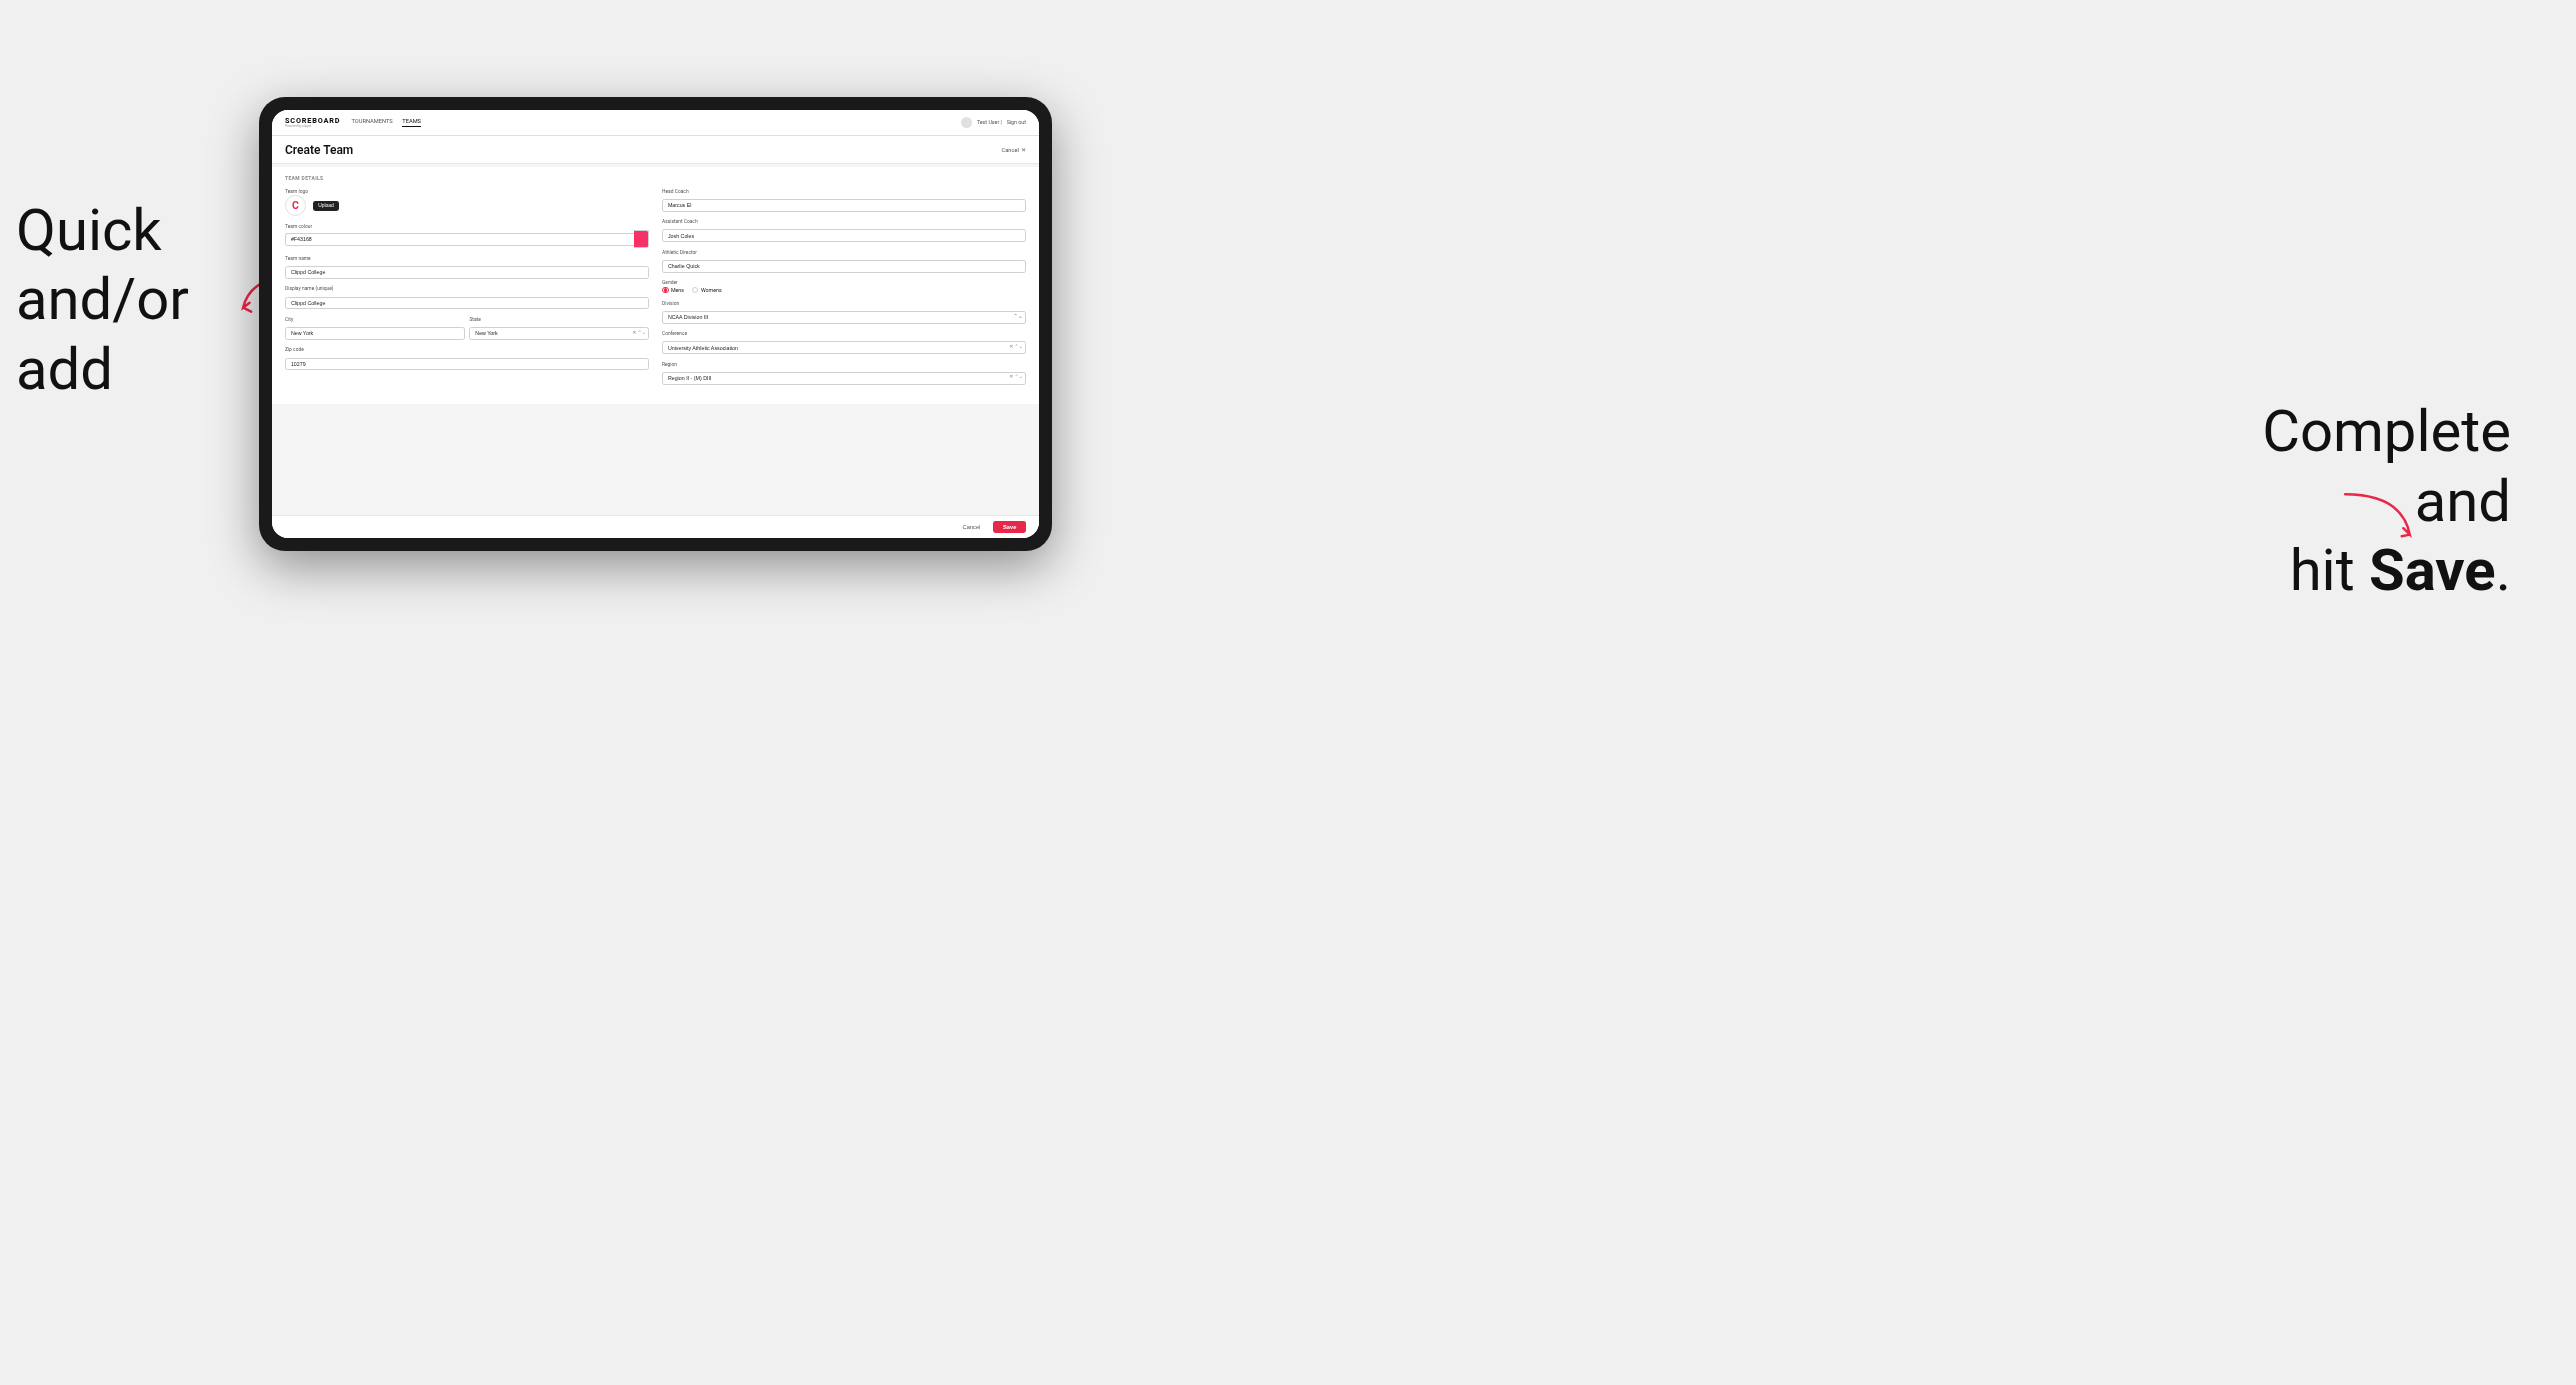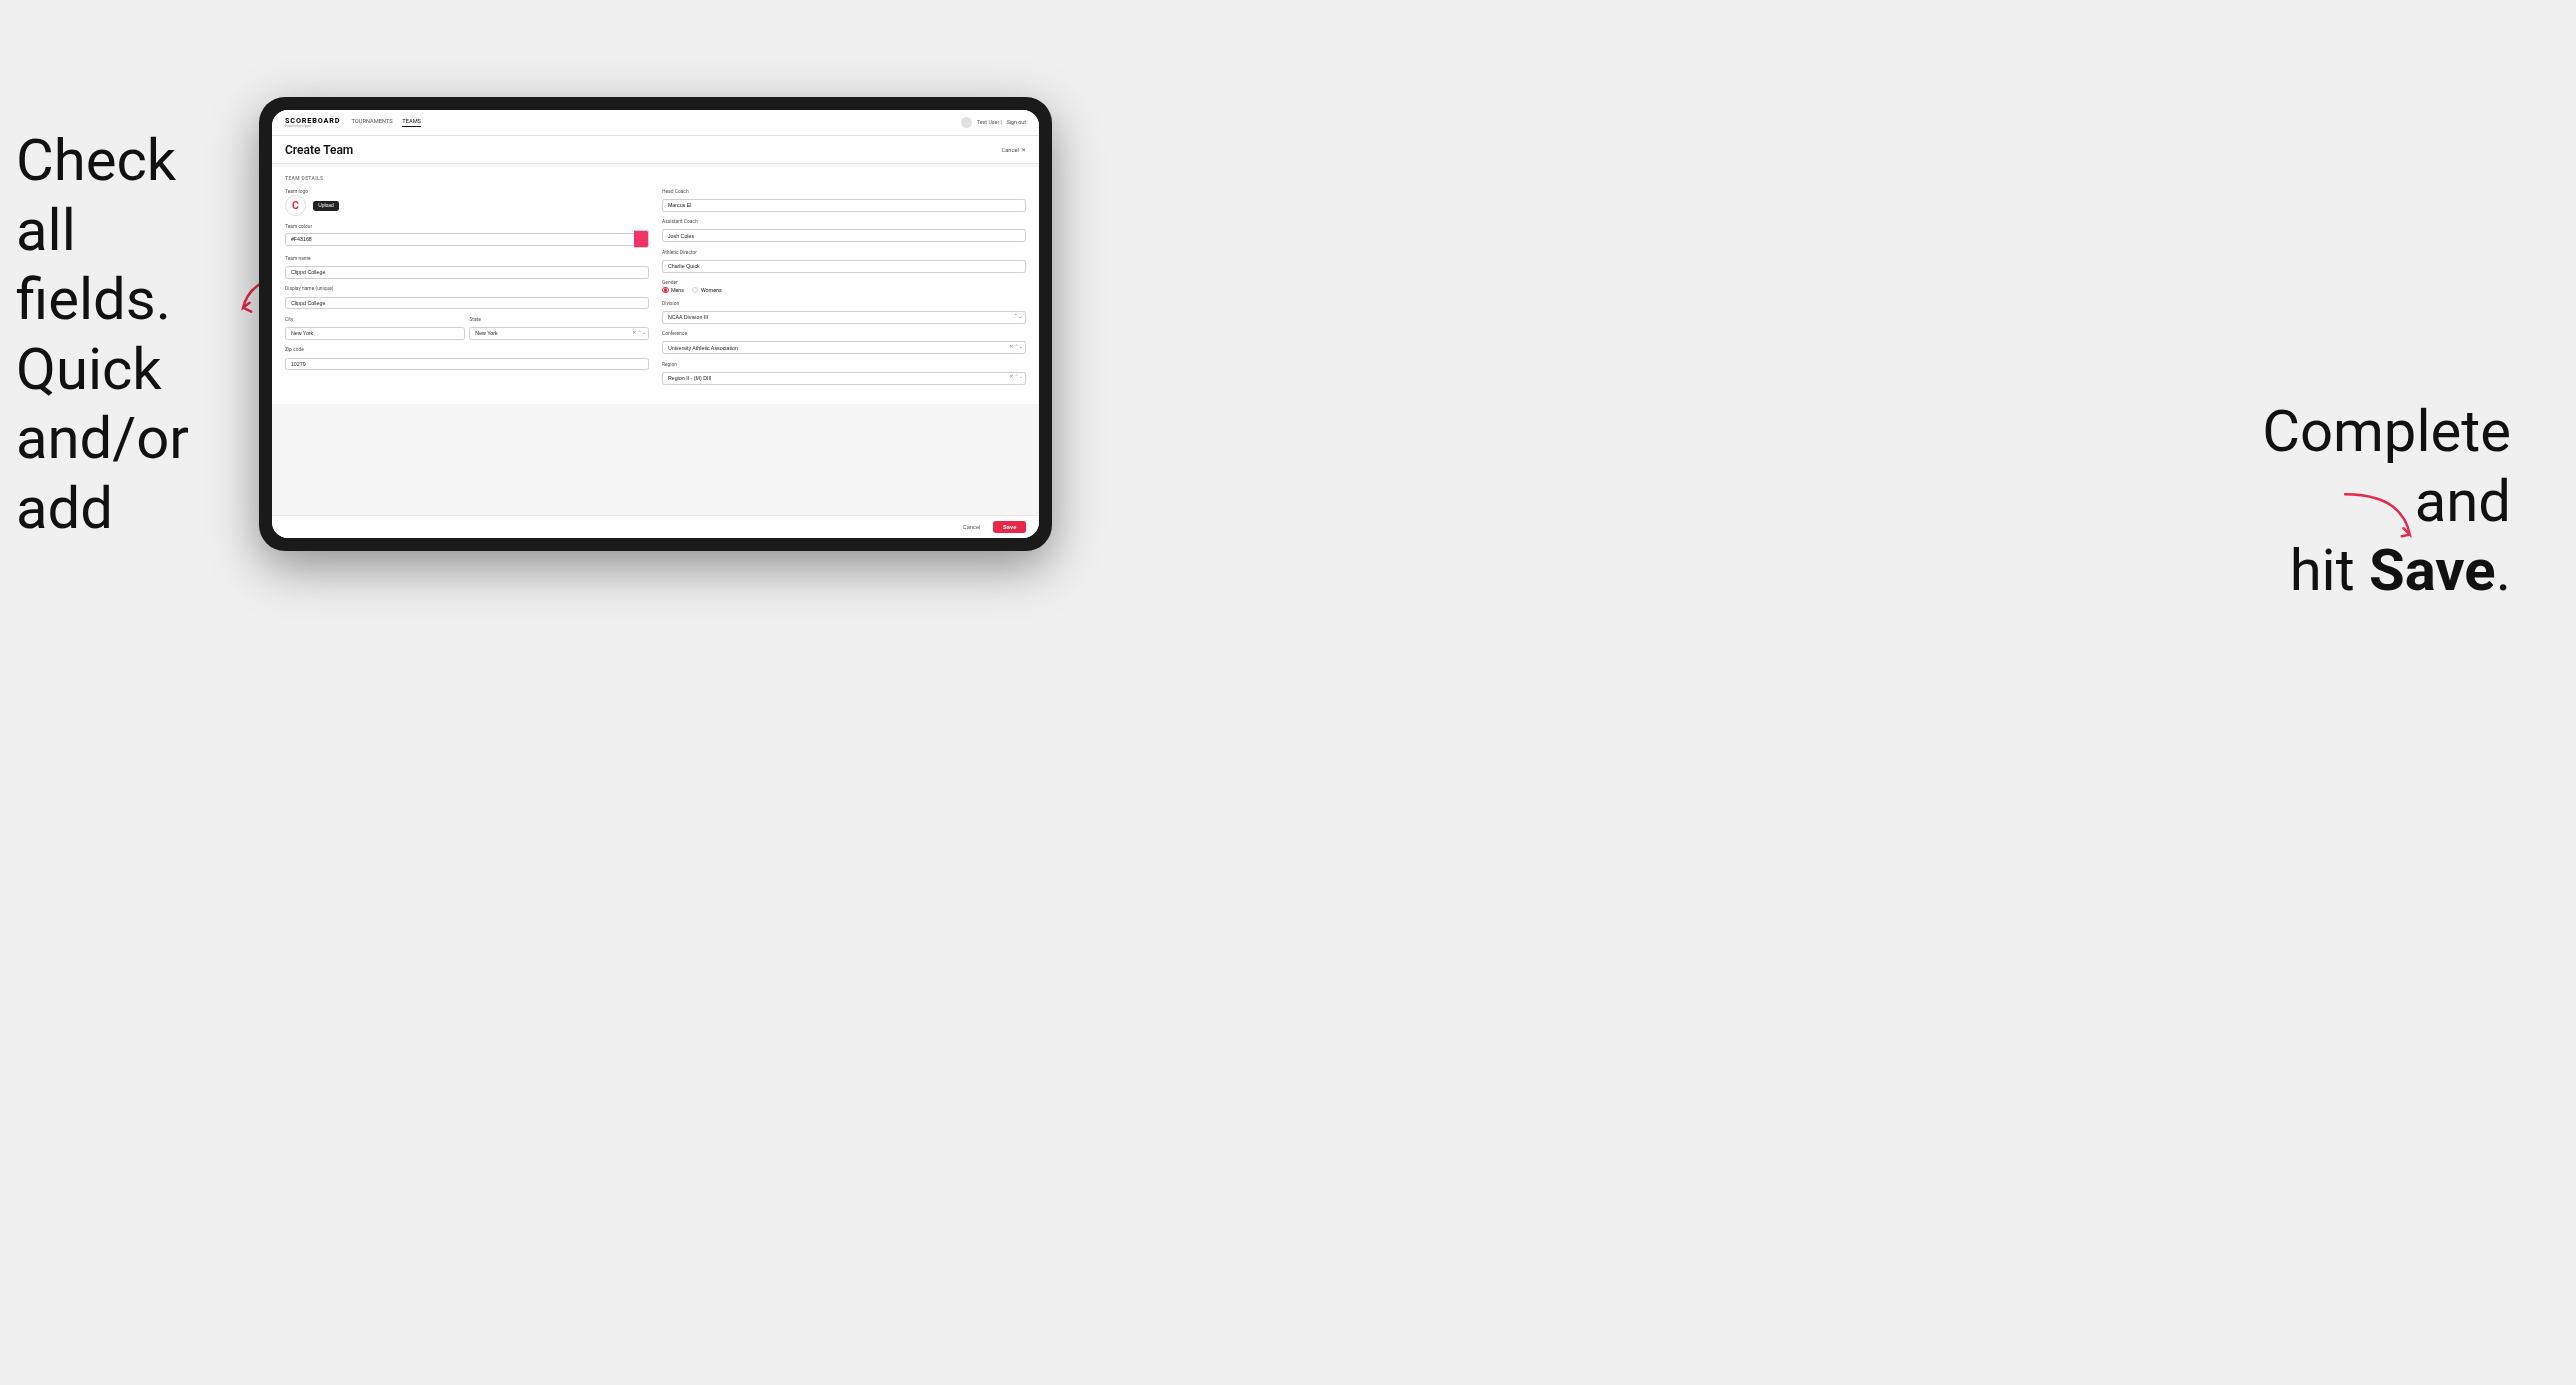--- a/index.html
+++ b/index.html
@@ -374,21 +374,21 @@
     .annotation-arrow-right {
       position: absolute;
       right: 150px;
       top: 478px;
     }
   </style>
 </head>
 <body>
 
 <div class="instruction-left">
-  <span>Check all fields.</span><br>
+  <br>
   <span>Quick and/or add</span><br>
 </div>
 
 <svg class="annotation-arrow-left" width="81" height="65" viewBox="0 0 100 80">
   <path d="M80 10 Q20 10 10 50 L18 44 M10 50 L20 55" stroke="#e8284a" stroke-width="3" fill="none" stroke-linecap="round"></path>
 </svg>
 
 <div class="instruction-right">
   <span>Complete and</span><br>
   <span>hit </span><strong>Save</strong><span>.</span>

